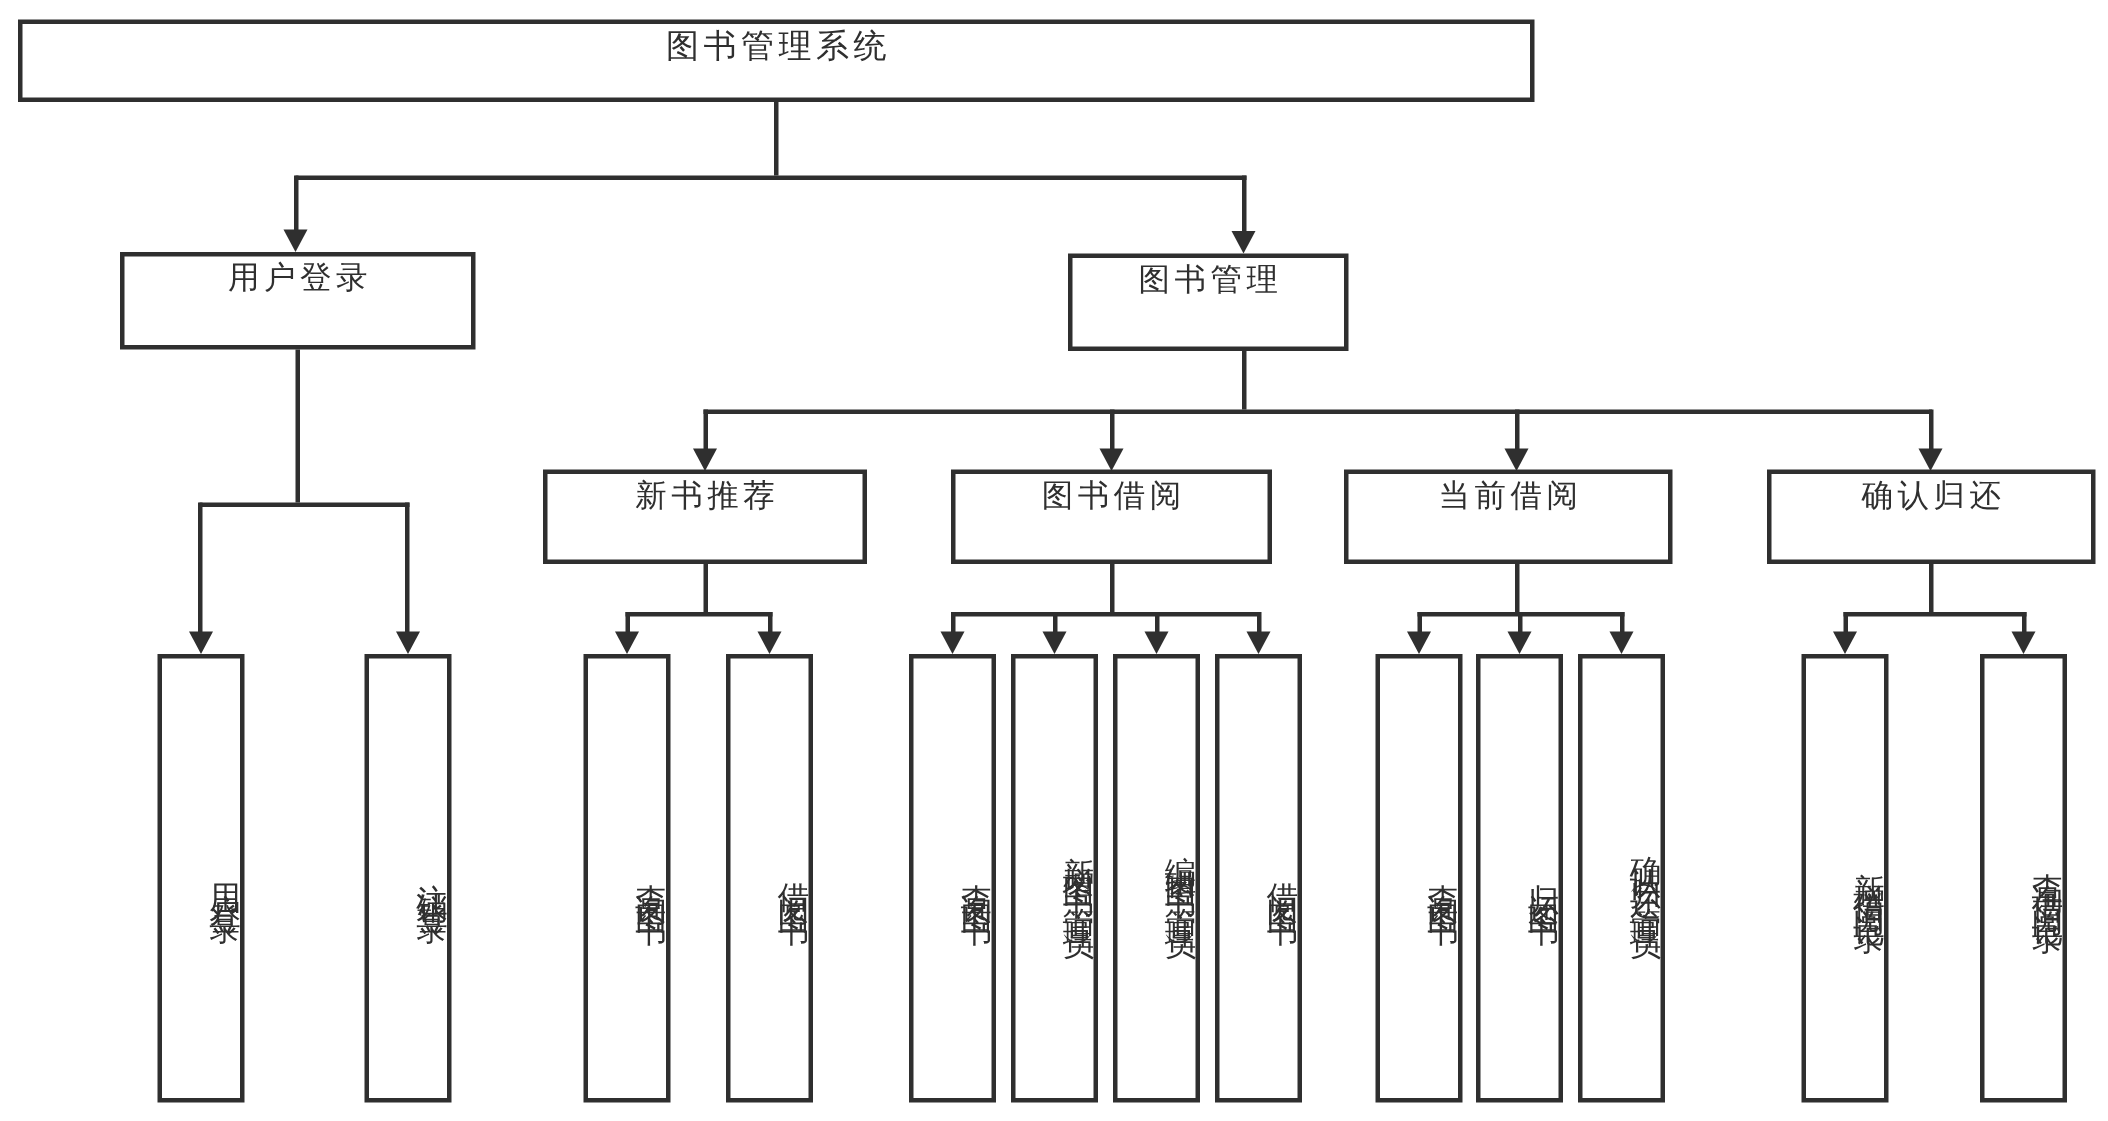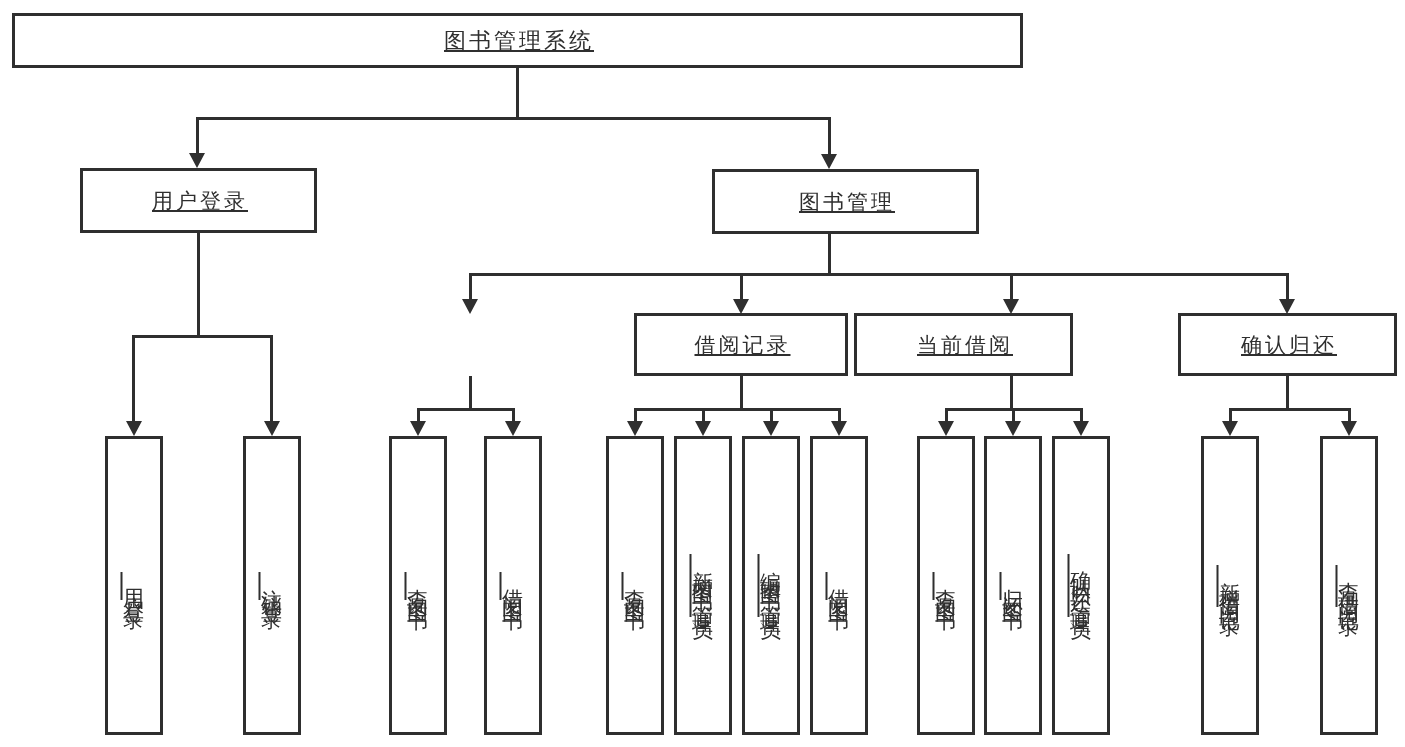--- a/index.html
+++ b/index.html
@@ -17,23 +17,21 @@
     height: 747px;
     background: var(--background);
     overflow: hidden;
   }
   .box {
     position: absolute;
     border: 3px solid var(--line);
     background: #fff;
     color: var(--text);
     display: flex;
-    align-items: center;
     justify-content: center;
-    text-decoration: underline;
   }
   .hbox {
     font-size: 21px;
     letter-spacing: 3px;
     text-indent: 3px;
     white-space: nowrap;
   }
   .root { font-size: 22px; }
   .leaf {
     top: 436px;
@@ -74,28 +72,31 @@
 
 <div class="canvas">
 
   <div class="box hbox root" style="left:12px;top:13px;width:1011px;height:55px">
     <span>图书管理系统</span>
   </div>
 
   <div class="box hbox" style="left:80px;top:168px;width:237px;height:65px">
     <span>用户登录</span>
   </div>
-  <div class="box hbox" style="left:712px;top:169px;width:267px;height:65px">
+  <div class="box hbox" style="left:712px;top:169px;width:187px;height:65px">
     <span>图书管理</span>
   </div>
 
+  <div class="box hbox" style="left:362px;top:313px;width:216px;height:63px">
+    <span>新书推荐</span>
+  </div>
   <div class="box hbox" style="left:634px;top:313px;width:214px;height:63px">
-    <span>借阅记录</span>
-  </div>
-  <div class="box hbox" style="left:854px;top:313px;width:219px;height:63px">
+    <span>图书借阅</span>
+  </div>
+  <div class="box hbox" style="left:896px;top:313px;width:219px;height:63px">
     <span>当前借阅</span>
   </div>
   <div class="box hbox" style="left:1178px;top:313px;width:219px;height:63px">
     <span>确认归还</span>
   </div>
 
   <div class="box leaf" style="left:105px">
     <span>用户登录</span>
   </div>
   <div class="box leaf" style="left:243px">

